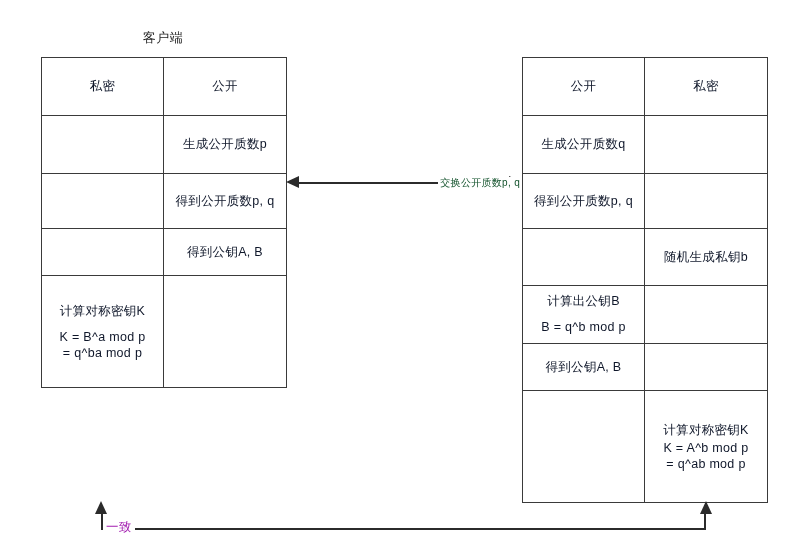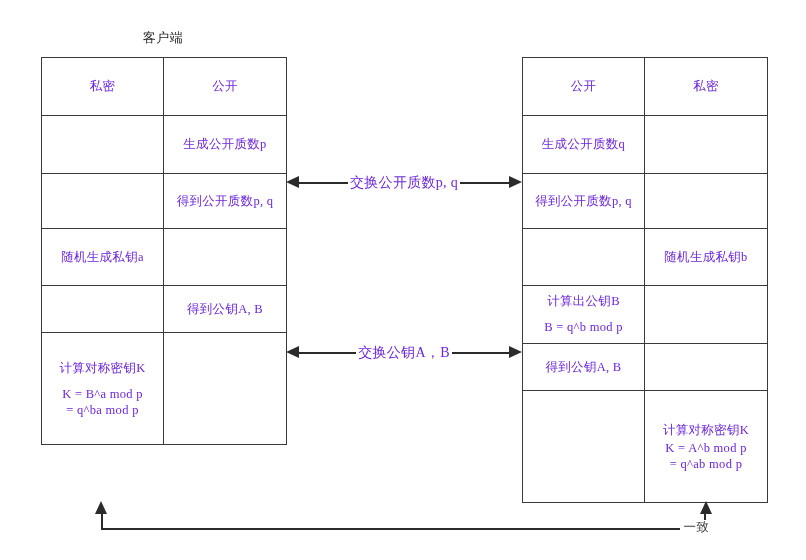--- a/index.html
+++ b/index.html
@@ -10,21 +10,20 @@
   body {
     font-family: "Liberation Sans", "DejaVu Sans", sans-serif;
     color: #1a1a1a;
   }
   #canvas {
     position: relative;
     width: 806px;
     height: 560px;
     background: #ffffff;
     overflow: hidden;
-    font-family: Liberation Serif, serif;
   }
 
   
   .party-title {
     position: absolute;
     font-size: 13px;
     line-height: 16px;
     color: #1f1f1f;
     text-align: center;
     white-space: nowrap;
@@ -39,21 +38,21 @@
     border-collapse: collapse;
     table-layout: fixed;
     background: #ffffff;
   }
   .party-table td {
     border: 1.4px solid #3a3a3a;
     text-align: center;
     vertical-align: middle;
     font-size: 12.5px;
     line-height: 17px;
-    color: #6d28d9;
+    color: #0f172a;
     padding: 2px 4px;
     white-space: nowrap;
     letter-spacing: 0.3px;
   }
   #client-table {
     left: 41px;
     top: 57px;
     width: 245px;
   }
   #server-table {
@@ -91,24 +90,24 @@
     border-top: 6.5px solid transparent;
     border-bottom: 6.5px solid transparent;
   }
   .exchange .head.left  { left: 0;  border-right: 13px solid #2b2b2b; }
   .exchange .head.right { right: 0; border-left: 13px solid #2b2b2b; }
   .exchange .label {
     position: absolute;
     left: 0;
     right: 0;
     top: 1px;
-    text-align: center;
-    font-size: 14px;
+    text-align: right;
+    font-size: 10px;
     line-height: 17px;
-    color: #6d28d9;
+    color: #14532d;
     white-space: nowrap;
     letter-spacing: 0.3px;
   }
   .exchange .label span {
     background: #ffffff;
     padding: 0 2px;
   }
   #exchange-primes { left: 286px; top: 173px; width: 236px; }
   #exchange-keys   { left: 286px; top: 343px; width: 236px; }
 
@@ -143,27 +142,27 @@
     width: 0;
     height: 0;
     border-left: 6.5px solid transparent;
     border-right: 6.5px solid transparent;
     border-bottom: 13px solid #2b2b2b;
   }
   #consistency .uphead.l { left: 0.4px; }
   #consistency .uphead.r { right: 0.4px; }
   #consistency .label {
     position: absolute;
-    left: 0;
+    left: 8px;
     right: 0;
     top: 16px;
-    text-align: right;
+    text-align: left;
     font-size: 12.5px;
     line-height: 17px;
-    color: #404040;
+    color: #a21caf;
     letter-spacing: 0.3px;
   }
   #consistency .label span {
     background: #ffffff;
     padding: 0 3px;
   }
 </style>
 </head>
 <body>
 
@@ -182,24 +181,20 @@
         <td>私密</td>
         <td>公开</td>
       </tr>
       <tr style="height:58px">
         <td></td>
         <td>生成公开质数p</td>
       </tr>
       <tr style="height:55px">
         <td></td>
         <td>得到公开质数p, q</td>
-      </tr>
-      <tr style="height:57px">
-        <td>随机生成私钥a</td>
-        <td></td>
       </tr>
       <tr style="height:47px">
         <td></td>
         <td>得到公钥A, B</td>
       </tr>
       <tr style="height:112px">
         <td>
           <span class="cell-line">计算对称密钥K</span>
           <span class="formula-block" style="margin-top:9px">
             <span class="fl">K = B^a mod p</span>
@@ -257,26 +252,20 @@
     </tbody>
   </table>
 
   <div class="exchange" id="exchange-primes">
     <div class="head left"></div>
     <div class="bar"></div>
     <div class="head right"></div>
     <div class="label"><span>交换公开质数p, q</span></div>
   </div>
 
-  <div class="exchange" id="exchange-keys">
-    <div class="head left"></div>
-    <div class="bar"></div>
-    <div class="head right"></div>
-    <div class="label"><span>交换公钥A，B</span></div>
-  </div>
 
   <div id="consistency">
     <div class="uphead l"></div>
     <div class="uphead r"></div>
     <div class="vbar l"></div>
     <div class="vbar r"></div>
     <div class="hbar"></div>
     <div class="label"><span>一致</span></div>
   </div>
 

